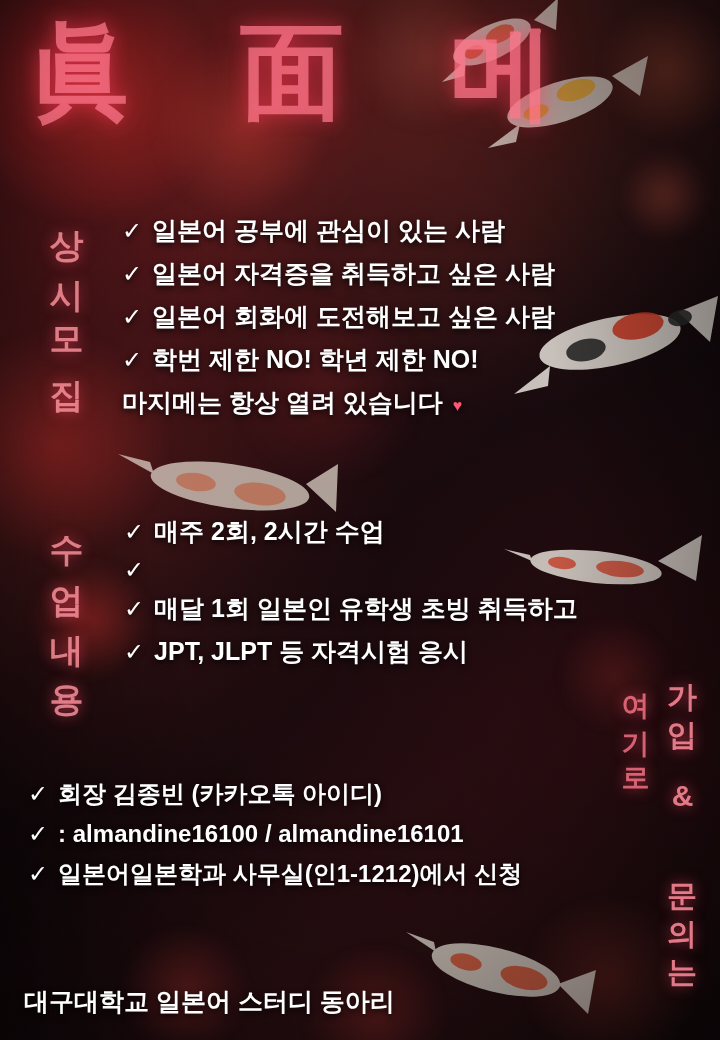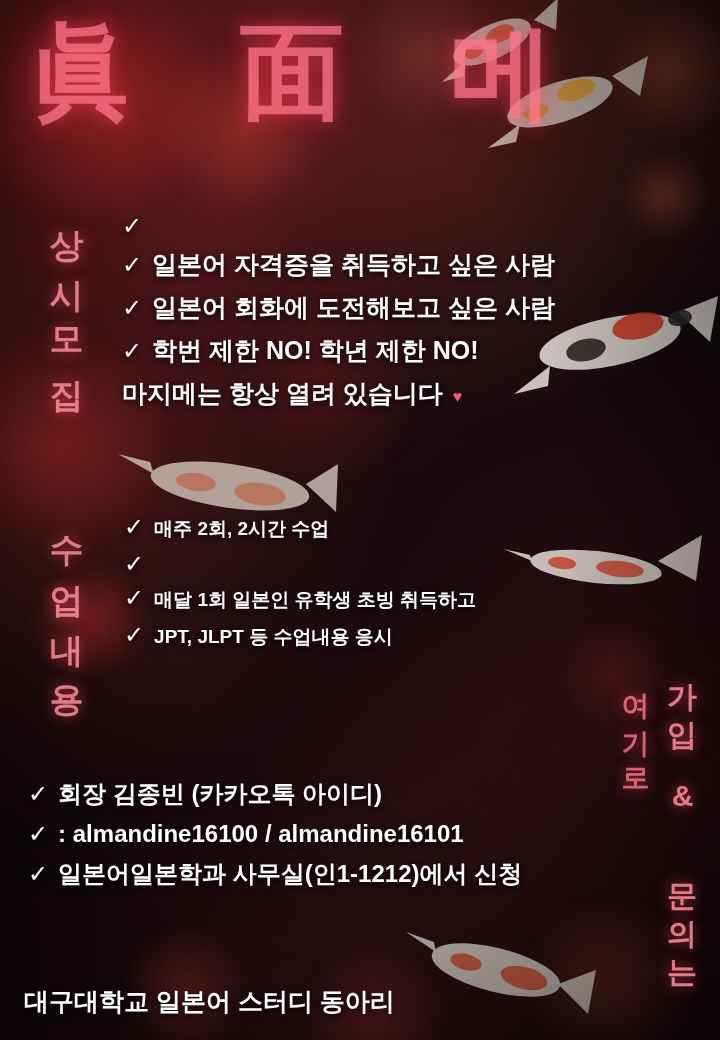--- a/index.html
+++ b/index.html
@@ -129,21 +129,21 @@
   #group-recruit { left: 122px; top: 214px; }
   #group-recruit .btext { font-size: 25px; }
   #recruit-extra {
     font-size: 25px;
     font-weight: bold;
     white-space: nowrap;
   }
   .heart { color: #ff5577; }
 
   #group-content { left: 124px; top: 515px; }
-  #group-content .btext { font-size: 19px; }
+  #group-content .btext { font-size: 25px; }
 
   #group-contact { left: 28px; top: 778px; }
   #group-contact .btext { font-size: 24px; }
   #group-contact .mono { font-family: "Liberation Sans", sans-serif; }
 
   .footer {
     position: absolute;
     left: 24px;
     bottom: 22px;
     color: #ffffff;
@@ -260,20 +260,21 @@
     <div class="title">眞 面 메</div>
 
     <div class="vert-label" id="label-recruit">상시모집</div>
     <div class="vert-label" id="label-content">수업내용</div>
     <div class="vert-label" id="label-join">가입 &amp; 문의는</div>
     <div class="vert-label" id="label-here">여기로</div>
 
     <div class="bullets" id="group-recruit">
       <div class="bullet-row">
         <span class="check">✓</span>
+        <span class="btext">일본어 공부에 관심이 있는 사람</span>
       </div>
       <div class="bullet-row">
         <span class="check">✓</span>
         <span class="btext">일본어 자격증을 취득하고 싶은 사람</span>
       </div>
       <div class="bullet-row">
         <span class="check">✓</span>
         <span class="btext">일본어 회화에 도전해보고 싶은 사람</span>
       </div>
       <div class="bullet-row">
@@ -293,21 +294,21 @@
       </div>
       <div class="bullet-row">
         <span class="check">✓</span>
       </div>
       <div class="bullet-row">
         <span class="check">✓</span>
         <span class="btext">매달 1회 일본인 유학생 초빙 취득하고</span>
       </div>
       <div class="bullet-row">
         <span class="check">✓</span>
-        <span class="btext">JPT, JLPT 등 수업내용 응시</span>
+        <span class="btext">JPT, JLPT 등 자격시험 응시</span>
       </div>
     </div>
 
     <div class="bullets" id="group-contact">
       <div class="bullet-row">
         <span class="check">✓</span>
         <span class="btext">회장 김종빈 (카카오톡 아이디)</span>
       </div>
       <div class="bullet-row">
         <span class="check">✓</span>

